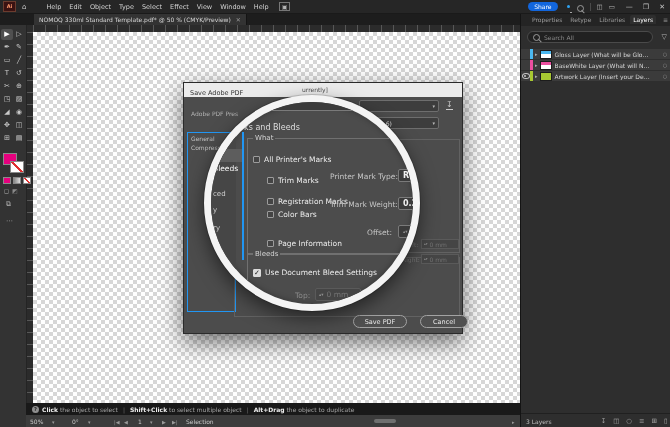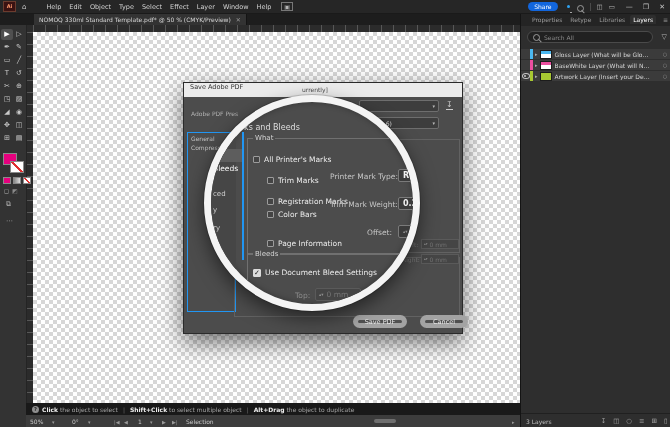--- a/index.html
+++ b/index.html
@@ -80,33 +80,33 @@
   .lthumb .fill{position:absolute;left:0;top:0;width:100%;height:100%}
   .lthumb .fill.half{height:55%}
   .lname{font-size:6px;color:#d6d6d6;padding-left:3px;white-space:nowrap;overflow:hidden;text-overflow:ellipsis;width:96px}
   .ltarget{font-size:5px;color:#9a9a9a;margin-left:auto;padding-right:4px}
   .pbottom{position:absolute;left:0;top:400px;width:150px;height:14px;background:#2e2e2e;border-top:1px solid #202020;display:flex;align-items:center}
   .pbicon{font-size:6.5px;color:#a8a8a8;padding:0 3.5px}
 
   
   .dialog{left:183px;top:82px;width:280px;height:252px;background:#4c4c4c;z-index:10;
           box-shadow:0 8px 22px rgba(0,0,0,.55);border:1px solid #2a2a2a;box-sizing:border-box}
-  .dtitle{position:absolute;left:0;top:0;width:100%;height:14px;background:#ebebeb;display:flex;align-items:flex-start}
+  .dtitle{position:absolute;left:0;top:0;width:100%;height:14px;background:#ebebeb;display:flex;align-items:flex-end}
   .dtitle span{font-size:6.5px;color:#333;padding-left:6px}
   .dfrag{position:absolute;left:118px;top:3px;font-size:6px;color:#4b4b4b}
   .dd{background:#3d3d3d;border:1px solid #6e6e6e;border-radius:2px;display:flex;align-items:center;box-sizing:border-box}
   .dd .val{font-size:6px;color:#e0e0e0;padding-left:4px;white-space:nowrap;overflow:hidden}
   .dd .ar{margin-left:auto;font-size:5px;color:#bbb;padding-right:3px}
   .bluerect{position:absolute;left:3px;top:49px;width:49px;height:180px;border:1px solid #2196f3;box-sizing:border-box}
   .sideitem{font-size:6px;color:#c2c2c2}
   .grp{position:absolute;border:1px solid #626262}
   .dislabel{font-size:6px;color:#787878}
   .dfield{background:#454545;border:1px solid #5a5a5a;color:#737373;font-size:6px;display:flex;align-items:center;gap:2px;padding-left:2px;box-sizing:border-box}
   .st{display:inline-flex;flex-direction:column;line-height:2.6px;font-size:3.5px;color:#8f8f8f}
-  .pillbtn{position:absolute;height:13px;border:5px solid #a3a3a3;border-radius:7px;background:#505050;
+  .pillbtn{position:absolute;height:13px;border:1px solid #a3a3a3;border-radius:7px;background:#505050;
            color:#e9e9e9;font-size:6.5px;display:flex;align-items:center;justify-content:center;box-sizing:border-box}
 
   
   .mag{left:204px;top:95px;width:216px;height:216px;border-radius:50%;border:7px solid #f4f4f4;background:#4c4c4c;
        z-index:12;box-sizing:border-box;overflow:hidden;
        box-shadow:0 7px 18px rgba(0,0,0,.5),0 0 0 1px rgba(0,0,0,.15), inset 0 0 6px rgba(0,0,0,.3)}
   .mag .inner{position:absolute;left:0;top:0;width:202px;height:202px}
   .msidebar{position:absolute;left:0;top:18px;width:25px;height:150px;background:#464646}
   .mfrag{position:absolute;font-size:7px;color:#cfcfcf}
   .mhl{position:absolute;left:0;top:47px;width:31px;height:13px;background:#5d5d5d;color:#fff;font-size:7.5px;line-height:13px;padding-left:2px;box-sizing:border-box}
@@ -135,21 +135,21 @@
 <div class="abs menubar row">
   <div class="appicon" style="margin-left:3px">Ai</div>
   <span style="font-size:7px;color:#cfcfcf;padding:0 6px">⌂</span>
   <span style="width:10px"></span>
   <span class="menuitem">Help</span>
   <span class="menuitem">Edit</span>
   <span class="menuitem">Object</span>
   <span class="menuitem">Type</span>
   <span class="menuitem">Select</span>
   <span class="menuitem">Effect</span>
-  <span class="menuitem">Layer</span>
+  <span class="menuitem">View</span>
   <span class="menuitem">Window</span>
   <span class="menuitem">Help</span>
   <span style="font-size:6px;color:#b5b5b5;border:1px solid #777;padding:0 2px;margin-left:6px;line-height:7px">▣</span>
   <span style="margin-left:auto"></span>
   <span class="sharebtn">Share</span>
   <span style="position:relative;margin-left:10px">
     <span class="bell"></span><span class="belldot"></span>
   </span>
   <span style="margin-left:9px"><span class="lens"></span></span>
   <span style="width:1px;height:8px;background:#4a4a4a;margin:0 6px"></span>
@@ -333,20 +333,24 @@
 <div class="abs mag">
   <div class="inner">
     <div class="msidebar"></div>
     <span class="mfrag" style="left:2px;top:36px">on</span>
     <div class="mhl">d Bleeds</div>
     <span class="mfrag" style="left:2px;top:88px">ced</span>
     <span class="mfrag" style="left:2px;top:104px">y</span>
     <span class="mfrag" style="left:2px;top:122px">ry</span>
     <div class="mblue"></div>
 
+    <div class="mdd">
+      <span class="val">None</span>
+        <span class="ar">▾</span>
+    </div>
     <span class="mhead">Marks and Bleeds</span>
 
     <div class="mgrp" style="left:36px;top:36px;width:180px;height:114px"></div>
     <span class="mgrplbl" style="left:42px;top:32px">What</span>
 
     <div class="cbrow" style="left:42px;top:53px">
       <span class="cb"></span>
       <span class="cblabel">All Printer's Marks</span>
     </div>
     <div class="cbrow" style="left:56px;top:74px">

